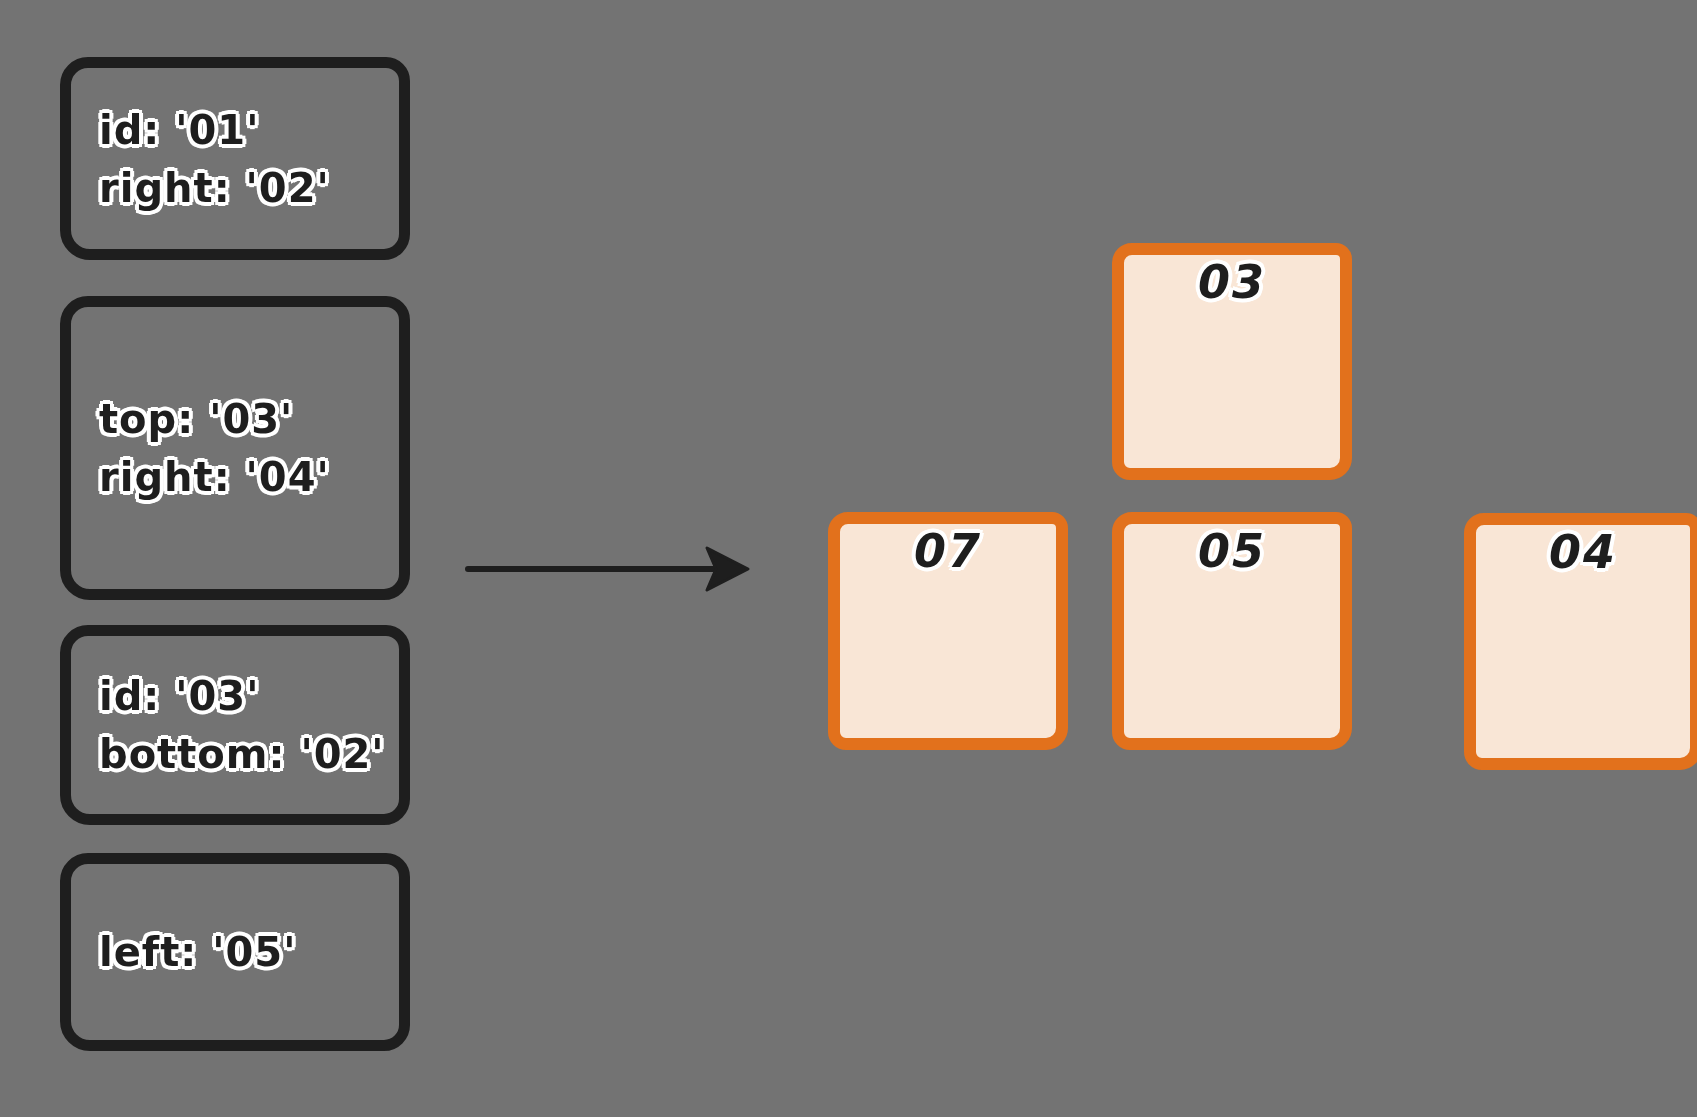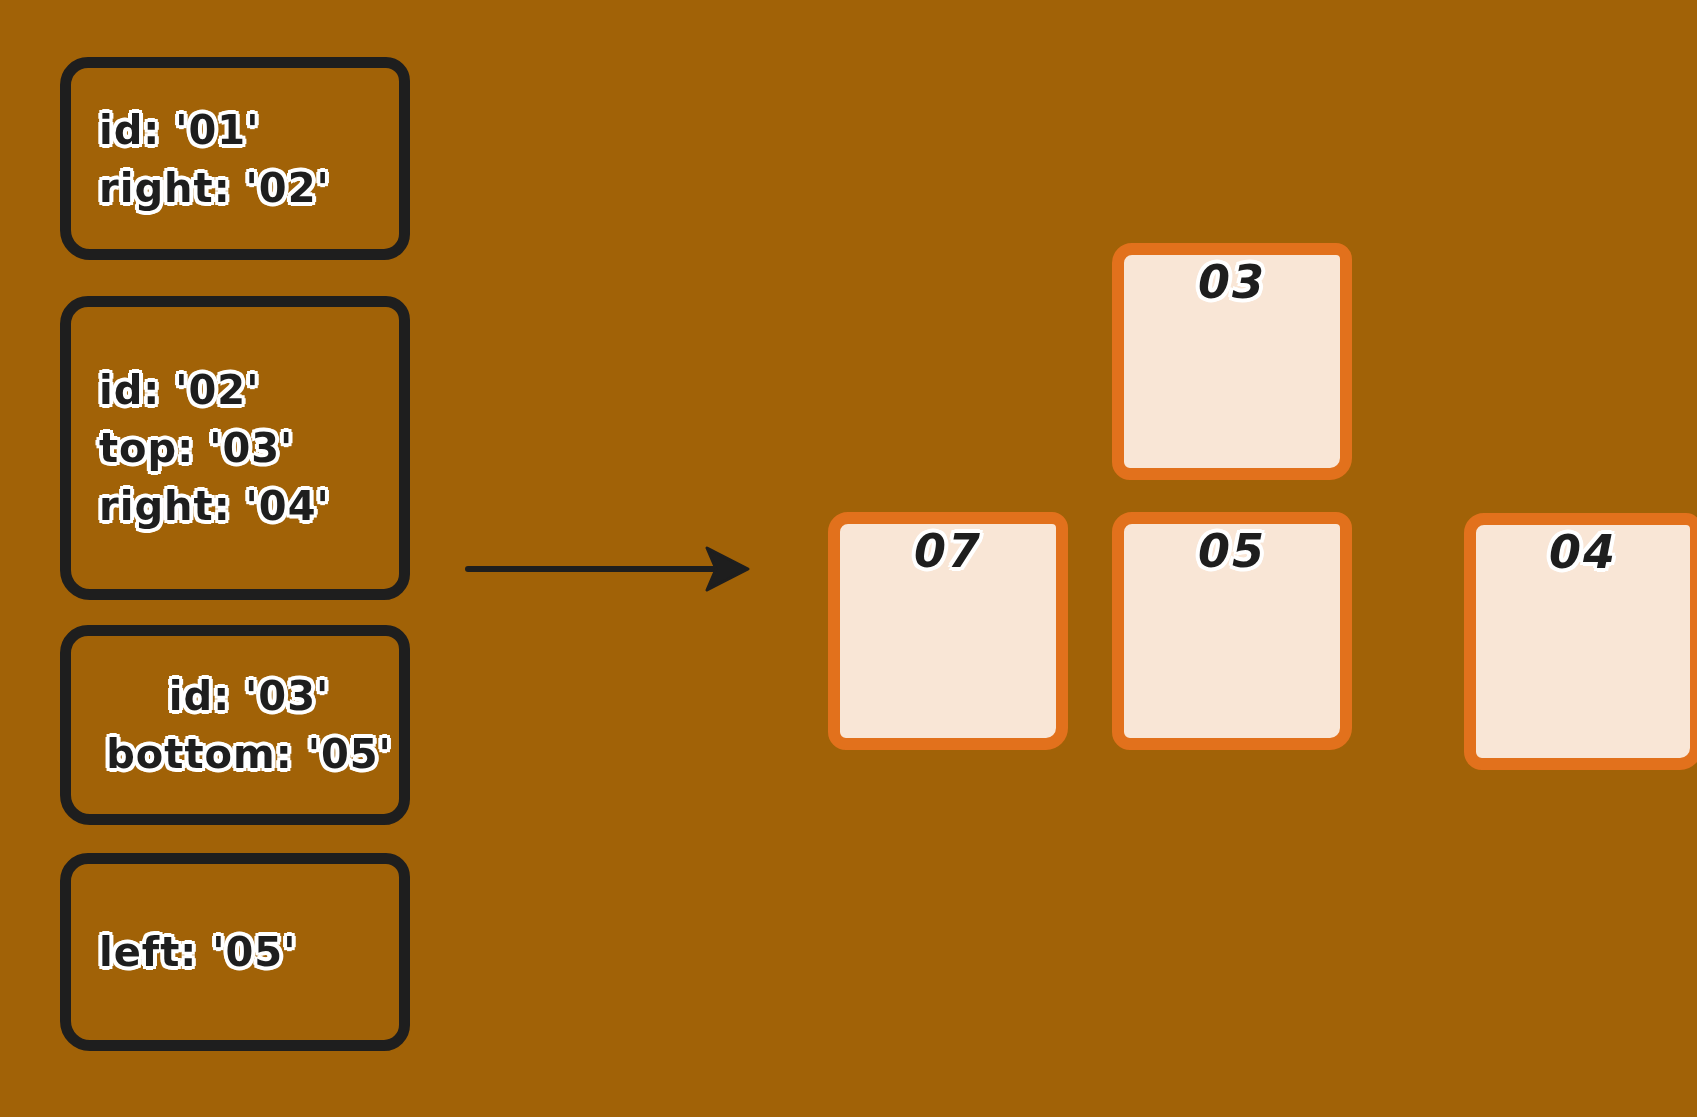--- a/index.html
+++ b/index.html
@@ -3,21 +3,21 @@
 <meta charset="utf-8">
 <style>
   html, body {
     margin: 0;
     padding: 0;
   }
   .canvas {
     position: relative;
     width: 1697px;
     height: 1117px;
-    background: #a16207;
+    background: #737373;
     overflow: hidden;
     font-family: "DejaVu Sans", sans-serif;
   }
 
   
   .def-card {
     position: absolute;
     left: 60px;
     width: 350px;
     box-sizing: border-box;
@@ -36,21 +36,21 @@
     letter-spacing: 1px;
     white-space: nowrap;
     text-shadow:
       -3px -3px 0 #ffffff, 3px -3px 0 #ffffff,
       -3px  3px 0 #ffffff, 3px  3px 0 #ffffff,
       -4px  0   0 #ffffff, 4px  0   0 #ffffff,
        0   -4px 0 #ffffff, 0    4px 0 #ffffff;
   }
   #card-01 { top: 57px;  height: 203px; }
   #card-02 { top: 296px; height: 304px; }
-  #card-03 { top: 625px; height: 200px; align-items: center; }
+  #card-03 { top: 625px; height: 200px; }
   #card-04 { top: 853px; height: 198px; }
 
   
   .flow-arrow {
     position: absolute;
     left: 455px;
     top: 535px;
   }
 
   
@@ -84,28 +84,27 @@
 <body>
 
 <div class="canvas">
 
   <div class="def-card" id="card-01">
     <div class="def-line">id: '01'</div>
     <div class="def-line">right: '02'</div>
   </div>
 
   <div class="def-card" id="card-02">
-    <div class="def-line">id: '02'</div>
     <div class="def-line">top: '03'</div>
     <div class="def-line">right: '04'</div>
   </div>
 
   <div class="def-card" id="card-03">
     <div class="def-line">id: '03'</div>
-    <div class="def-line">bottom: '05'</div>
+    <div class="def-line">bottom: '02'</div>
   </div>
 
   <div class="def-card" id="card-04">
     <div class="def-line">left: '05'</div>
   </div>
 
   <svg class="flow-arrow" width="310" height="70" viewBox="0 0 310 70">
     <line x1="13" y1="34" x2="268" y2="34" stroke="#1e1e1e" stroke-width="6" stroke-linecap="round"></line>
     <path d="M 293 34 L 252 13 L 261 34 L 252 55 Z" fill="#1e1e1e" stroke="#1e1e1e" stroke-width="3" stroke-linejoin="round"></path>
   </svg>

